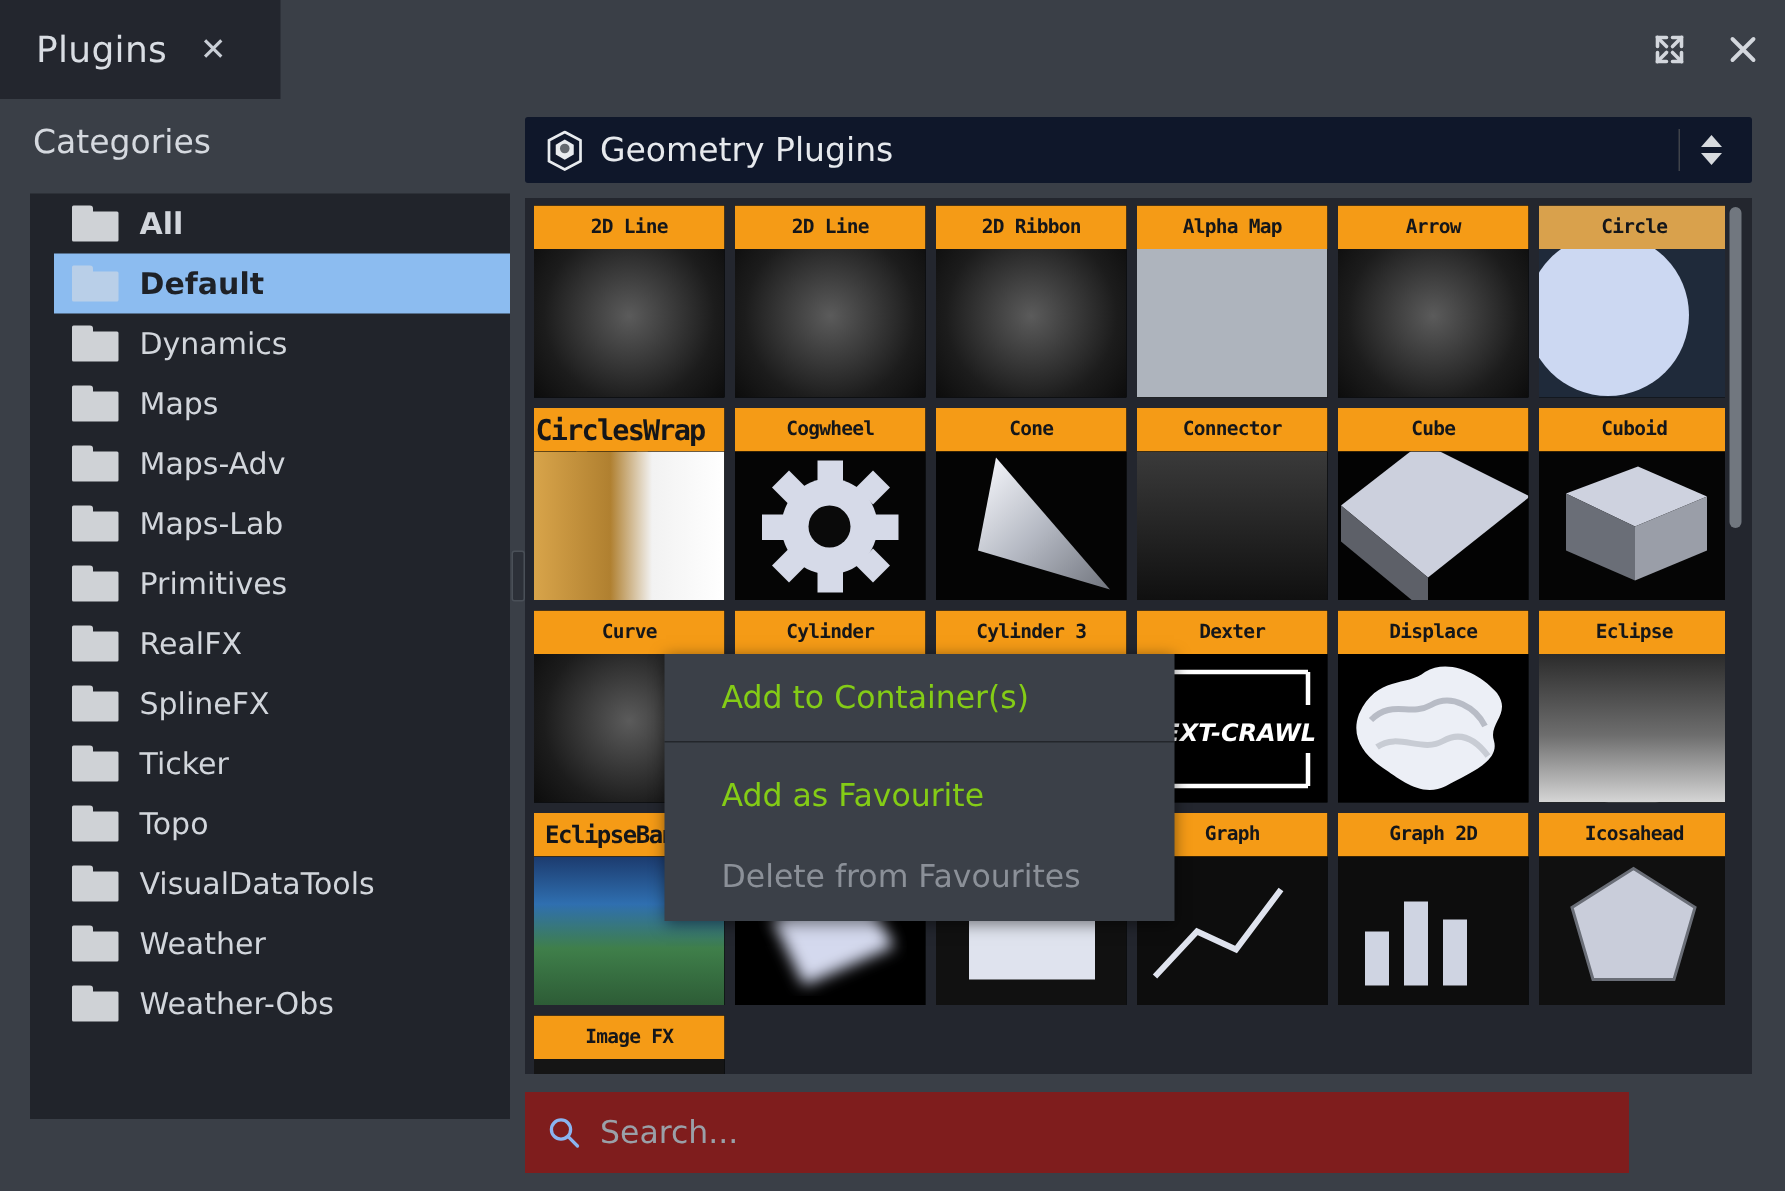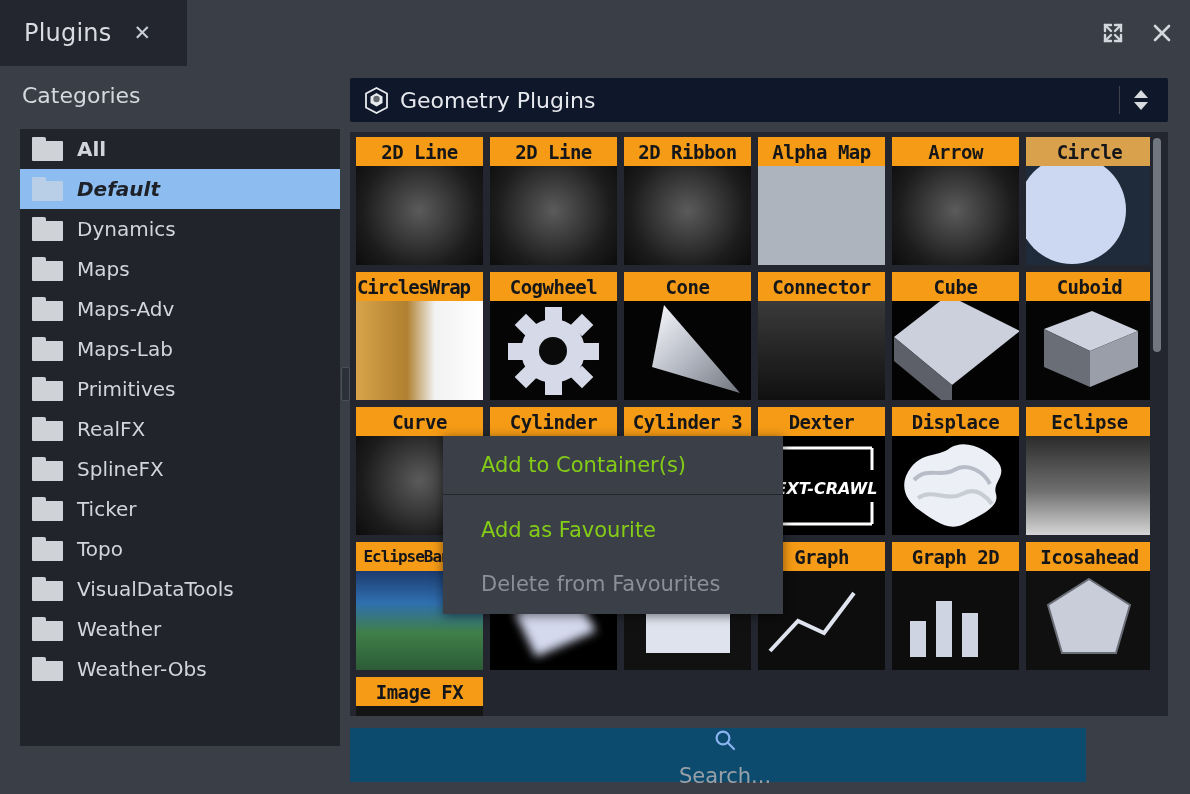--- a/index.html
+++ b/index.html
@@ -51,25 +51,26 @@
     position: absolute; left: 22px; top: 17px;
     font-size: 22px; color: #d5d9df;
   }
   #cat-list {
     position: absolute; left: 20px; top: 63px; width: 320px; height: 617px;
     background: #21242b; overflow: hidden;
   }
   .cat-item {
     height: 40px; display: flex; align-items: center; padding-left: 12px; gap: 14px;
     cursor: pointer;
+    margin-left: 16px;
   }
   .cat-item .cat-label { font-size: 20px; color: #d2d6dc; white-space: nowrap; }
   .cat-item.bold .cat-label { font-weight: bold; }
   .cat-item.selected { background: #8cbcf0; }
-  .cat-item.selected .cat-label { color: #1e2127; font-weight: bold; font-style: italic; }
+  .cat-item.selected .cat-label { color: #1e2127; font-weight: bold; }
   .folder-icon { width: 31px; height: 24px; position: relative; flex: 0 0 auto; }
   .folder-icon .tab-top {
     position: absolute; left: 0; top: 0; width: 14px; height: 5px;
     background: #cfd2d6; border-radius: 1px 2px 0 0;
   }
   .folder-icon .body {
     position: absolute; left: 0; top: 4px; width: 31px; height: 20px;
     background: #cfd2d6; border-radius: 1px;
   }
   .cat-item.selected .folder-icon .tab-top,
@@ -115,21 +116,21 @@
     display: flex; flex-wrap: wrap; gap: 7px 7px;
   }
   .tile {
     width: 127px; height: 128px; position: relative; cursor: pointer;
     background: #000; overflow: hidden;
   }
   .tile-label {
     position: absolute; left: 0; top: 0; width: 127px; height: 29px;
     background: #f59b16; color: #14161a;
     display: flex; align-items: center; justify-content: center;
-    font-size: 19px; font-weight: bold; white-space: nowrap; overflow: hidden;
+    font-size: 13px; font-weight: bold; white-space: nowrap; overflow: hidden;
     font-family: "DejaVu Sans Mono", "Liberation Mono", monospace;
     letter-spacing: -0.5px;
   }
   .tile-label.narrow { font-size: 16px; letter-spacing: -1px; }
   .tile-label.wide-fill { font-size: 19px; letter-spacing: -1.2px; justify-content: flex-start; padding-left: 1px;}
   .tile.selected .tile-label { background: #d9a14c; font-weight: bold; }
   .tile-thumb {
     position: absolute; left: 0; top: 29px; width: 127px; height: 99px;
     overflow: hidden; background: #000;
   }
@@ -141,23 +142,22 @@
     background: #23262e;
   }
   #grid-scroll-thumb {
     position: absolute; left: 803px; top: 72px; width: 8px; height: 214px;
     background: #71777f; border-radius: 4px; cursor: pointer;
   }
 
   
   #search-box {
     position: absolute; left: 0; top: 662px; width: 736px; height: 54px;
-    background: #0c4a6e; display: flex; align-items: center; padding-left: 14px; gap: 12px;
+    background: #7f1d1d; display: flex; align-items: center; padding-left: 14px; gap: 12px;
     cursor: text;
-    flex-direction: column;
   }
   #search-placeholder { font-size: 21px; color: #9aa0a8; }
 
   
   #ctx-menu {
     position: absolute; left: 443px; top: 370px; width: 340px; height: 178px;
     background: #3b4048; box-shadow: 0 2px 10px rgba(0,0,0,.5); z-index: 50;
   }
   .ctx-item {
     height: 58px; display: flex; align-items: center; padding-left: 38px;

